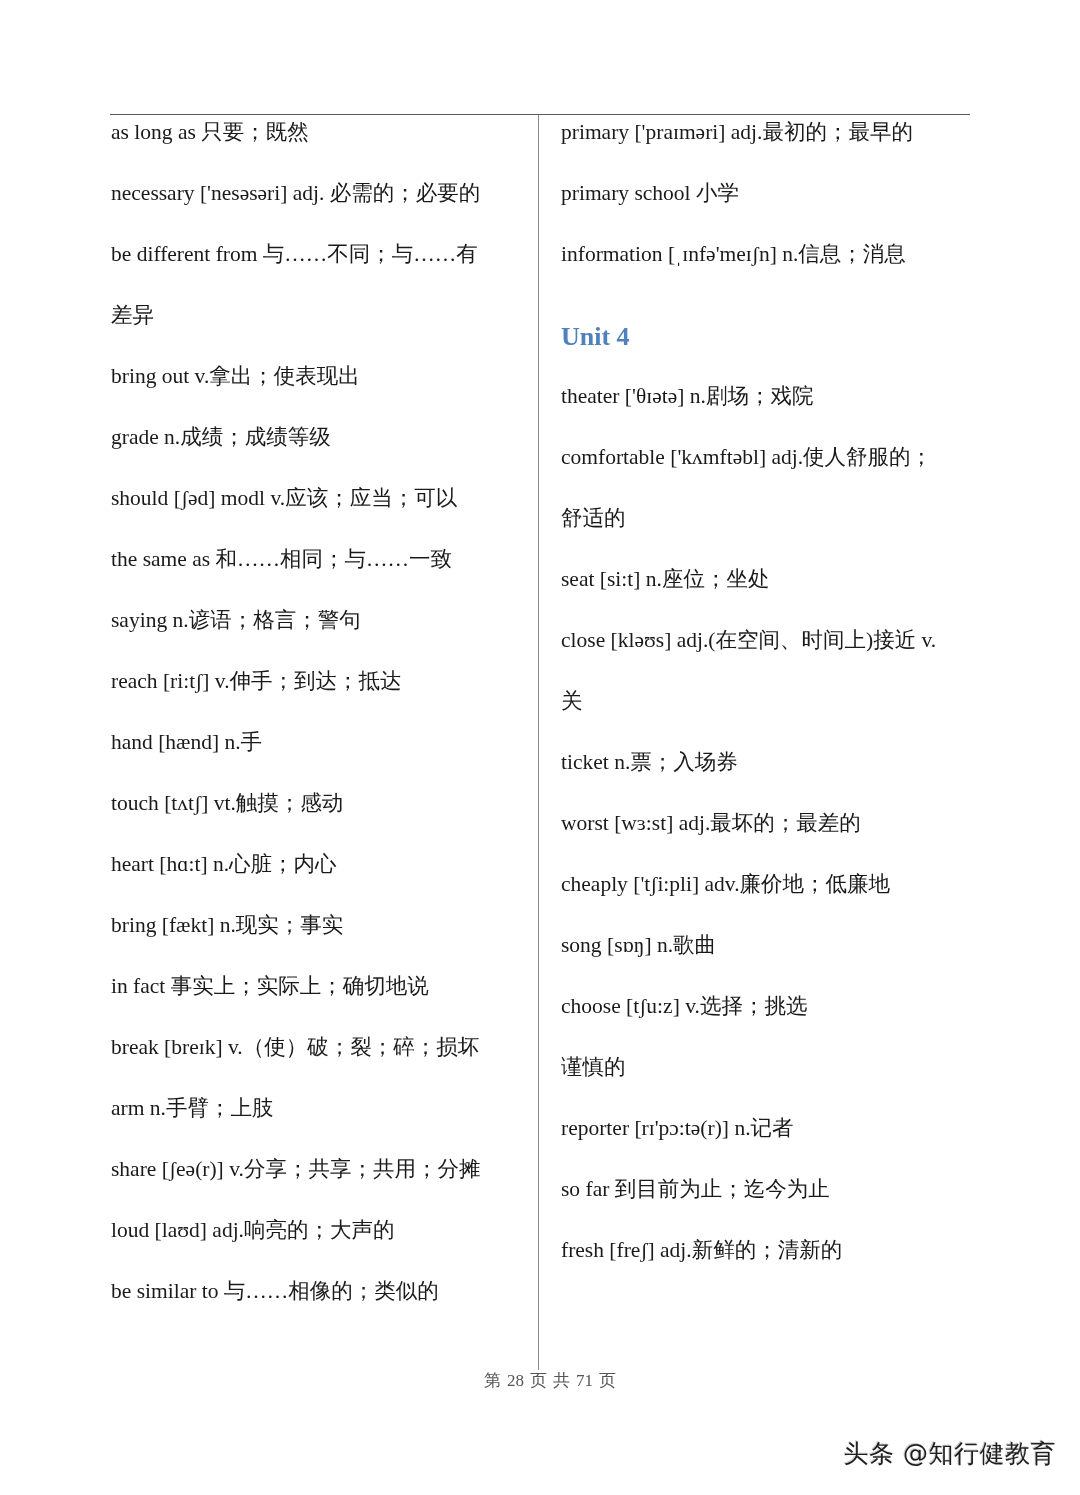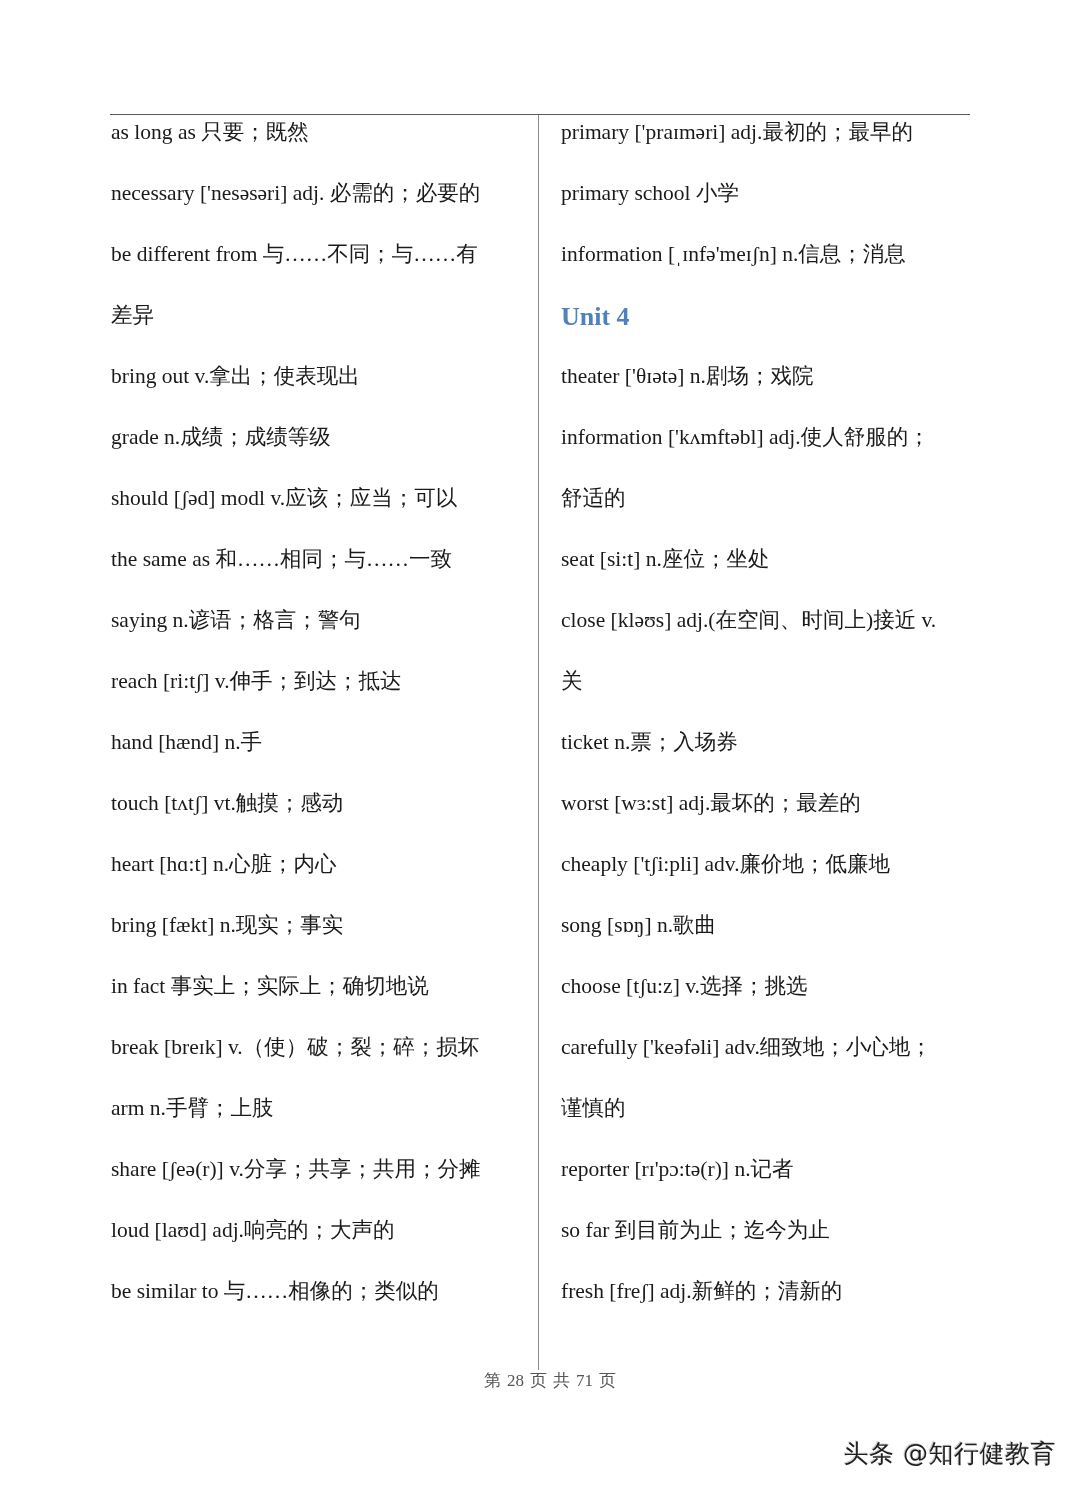--- a/index.html
+++ b/index.html
@@ -48,20 +48,21 @@
     line-height: 40px;
     font-size: 21.5px;
     white-space: nowrap;
     letter-spacing: 0;
   }
   .line.heading {
     font-family: "Liberation Serif", serif;
     font-weight: bold;
     font-size: 26px;
     line-height: 44px;
+    margin-top: 20px;
   }
   .footer {
     position: absolute;
     top: 1369px;
     left: 0;
     width: 1080px;
     text-align: center;
     font-size: 17px;
     color: #555555;
     font-family: "Liberation Serif", serif;
@@ -109,31 +110,30 @@
     <div class="line">loud [laʊd] adj.响亮的；大声的</div>
     <div class="line">be similar to  与……相像的；类似的</div>
   </div>
 
   <div class="column col-right">
     <div class="line">primary ['praɪməri]    adj.最初的；最早的</div>
     <div class="line">primary school  小学</div>
     <div class="line">information [ˌɪnfə'meɪʃn] n.信息；消息</div>
     <div class="line heading" id="unit-heading" style="color: rgb(79, 129, 189);">Unit 4</div>
     <div class="line">theater ['θɪətə] n.剧场；戏院</div>
-    <div class="line">information ['kʌmftəbl] adj.使人舒服的；</div>
+    <div class="line">comfortable ['kʌmftəbl] adj.使人舒服的；</div>
     <div class="line">舒适的</div>
     <div class="line">seat [si:t] n.座位；坐处</div>
     <div class="line">close [kləʊs] adj.(在空间、时间上)接近  v.</div>
     <div class="line">关</div>
     <div class="line">ticket    n.票；入场券</div>
     <div class="line">worst [wɜ:st] adj.最坏的；最差的</div>
     <div class="line">cheaply ['tʃi:pli] adv.廉价地；低廉地</div>
     <div class="line">song [sɒŋ] n.歌曲</div>
     <div class="line">choose [tʃu:z] v.选择；挑选</div>
-    <div class="line">carefully ['keəfəli] adv.细致地；小心地；</div>
     <div class="line">谨慎的</div>
     <div class="line">reporter [rɪ'pɔ:tə(r)] n.记者</div>
     <div class="line">so far  到目前为止；迄今为止</div>
     <div class="line">fresh [freʃ] adj.新鲜的；清新的</div>
   </div>
 
   <div class="footer">
     <span>第</span><span>28</span><span>页</span><span>共</span><span>71</span><span>页</span>
   </div>
 

